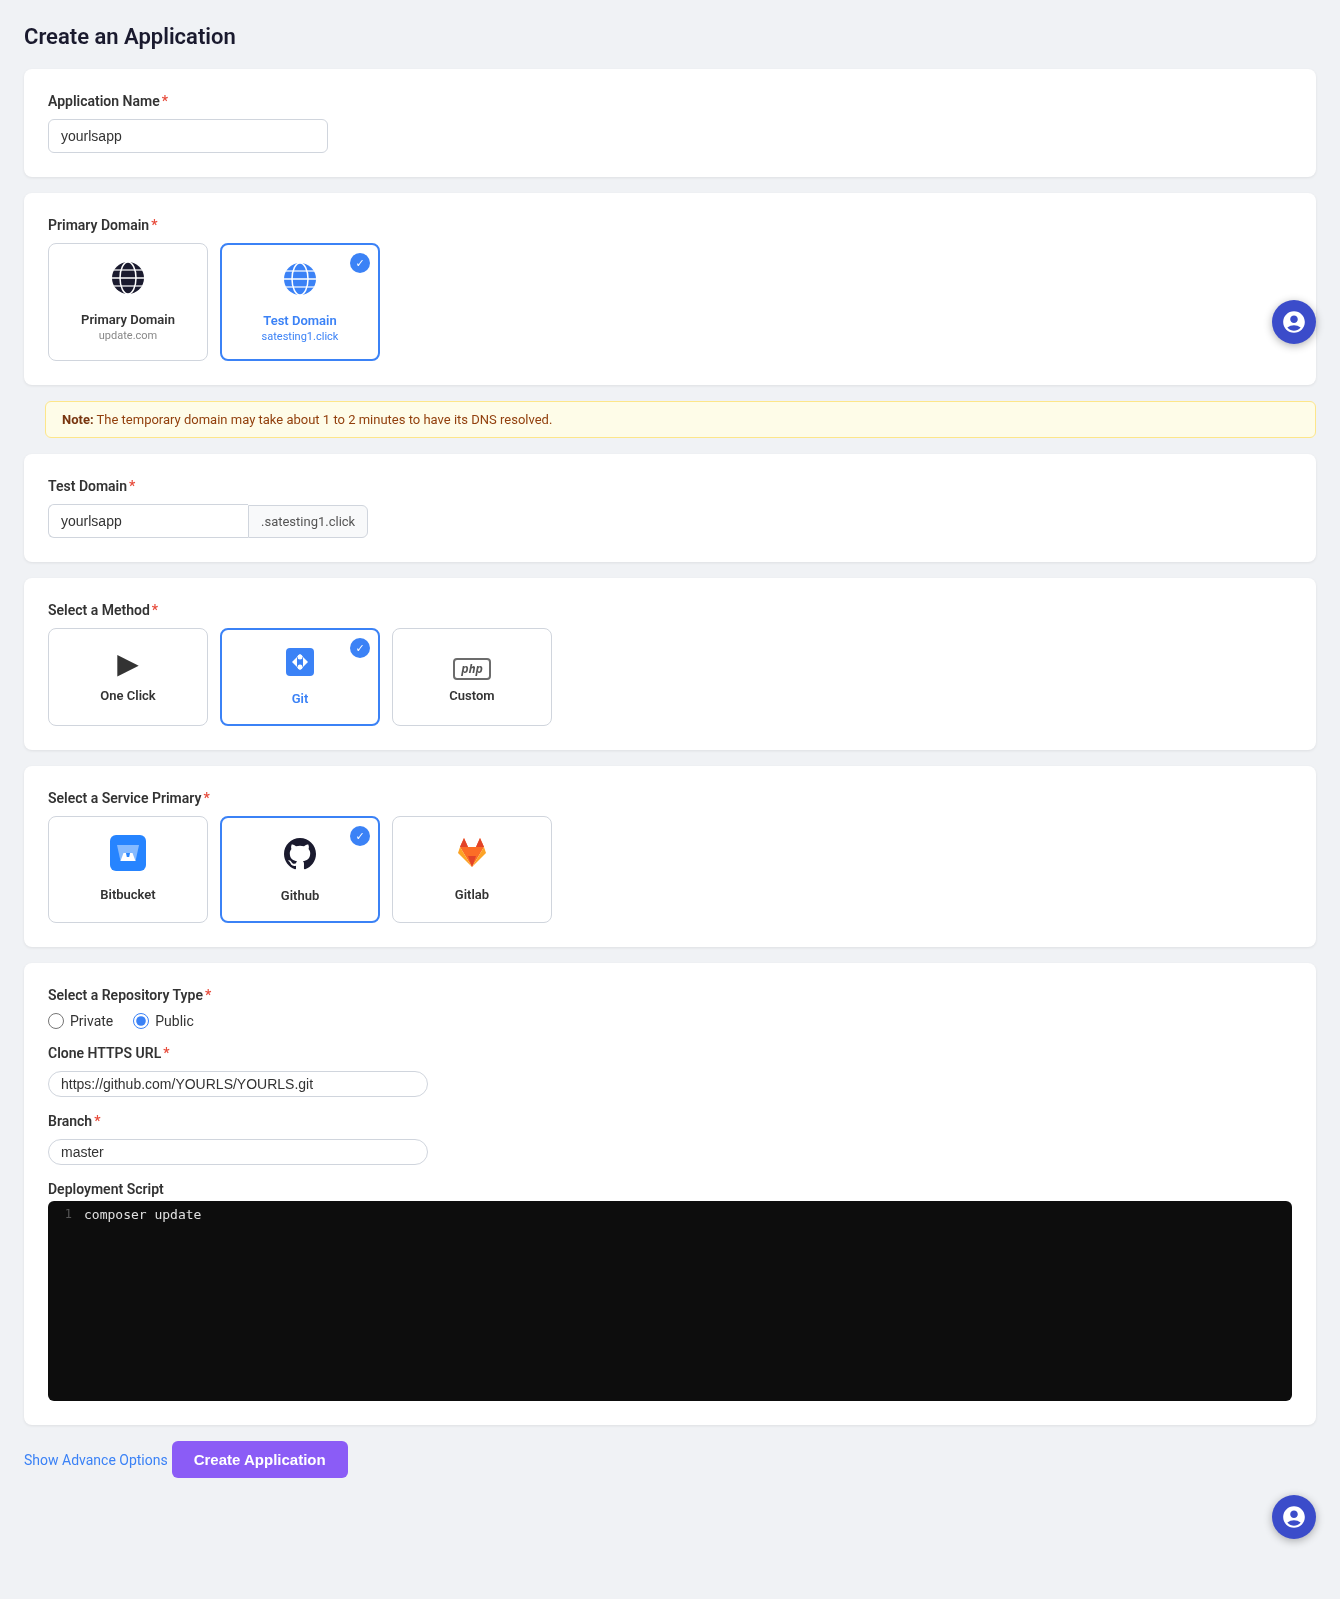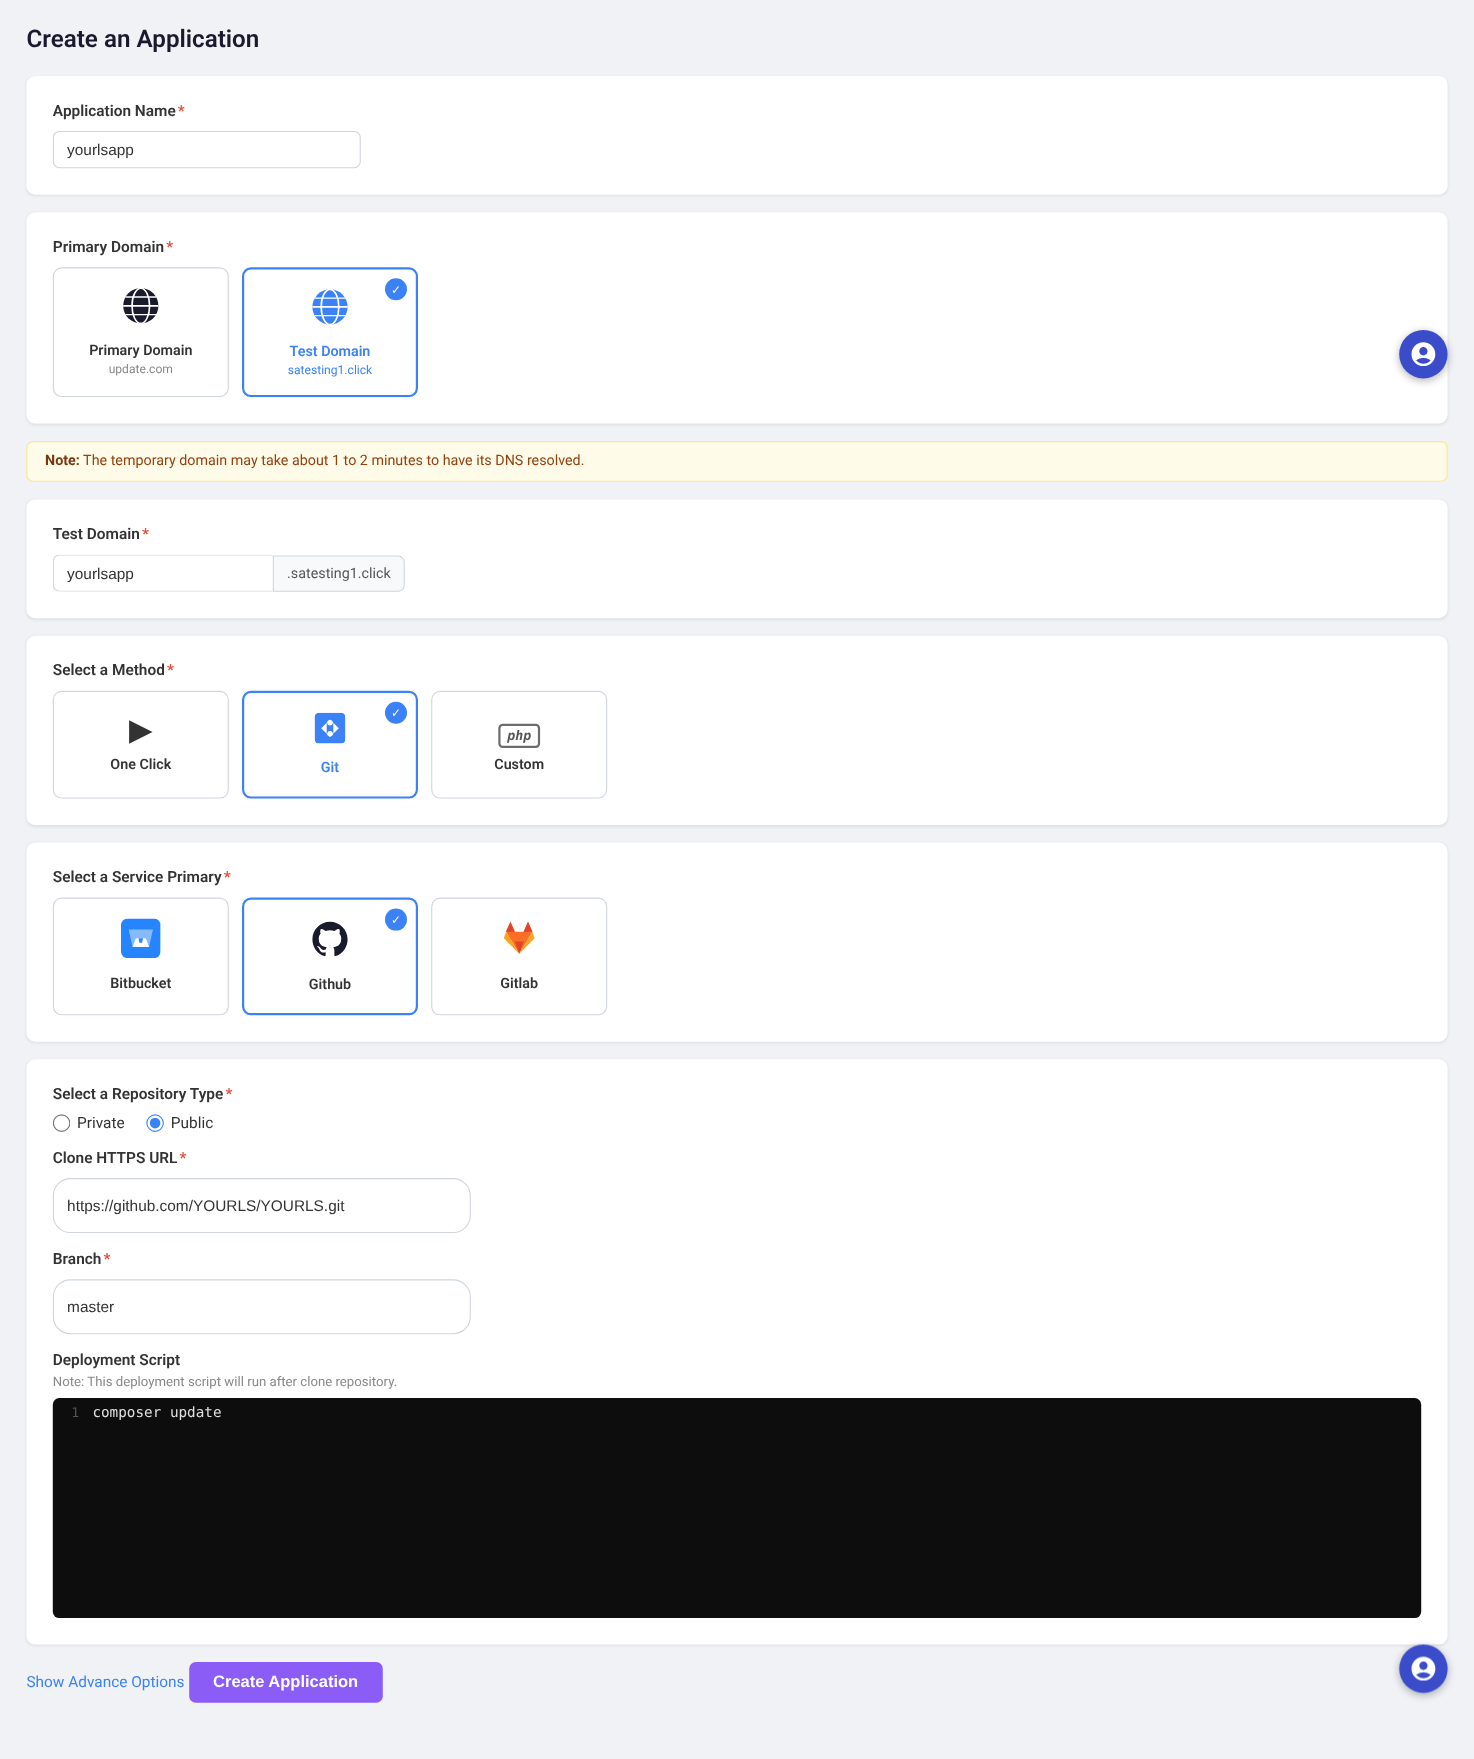--- a/index.html
+++ b/index.html
@@ -111,20 +111,21 @@
 
     
     .note-banner {
       background: #fefce8;
       border: 1px solid #fde68a;
       border-radius: 6px;
       padding: 10px 16px;
       font-size: 13px;
       color: #92400e;
       margin-bottom: 16px;
+      margin-left: 21px;
     }
     .note-banner strong {
       color: #78350f;
     }
 
     
     .input-group {
       display: flex;
       align-items: center;
       gap: 0;
@@ -225,21 +226,21 @@
     .radio-option input[type="radio"] {
       accent-color: #3b82f6;
       width: 16px;
       height: 16px;
     }
 
     
     .full-input {
       width: 100%;
       max-width: 380px;
-      padding: 16px 12px;
+      padding: 4px 12px;
       border: 1px solid #d0d5dd;
       border-radius: 16px;
       font-size: 14px;
       color: #333;
       outline: none;
       margin-bottom: 16px;
     }
 
     
     .deployment-title {
@@ -517,21 +518,20 @@
     <input class="full-input" type="text" value="https://github.com/YOURLS/YOURLS.git" style="">
 
     
     <div class="field-label">
       <span>Branch</span><span class="required-star">*</span>
     </div>
     <input class="full-input" type="text" value="master" style="">
 
     
     <div class="deployment-title">Deployment Script</div>
-    <div class="deployment-note">Note: This deployment script will run after clone repository.</div>
     <div class="code-editor">
       <div class="code-line">
         <span class="line-number">1</span>
         <span class="code-content">composer update</span>
       </div>
     </div>
 
   </div>
 
   

